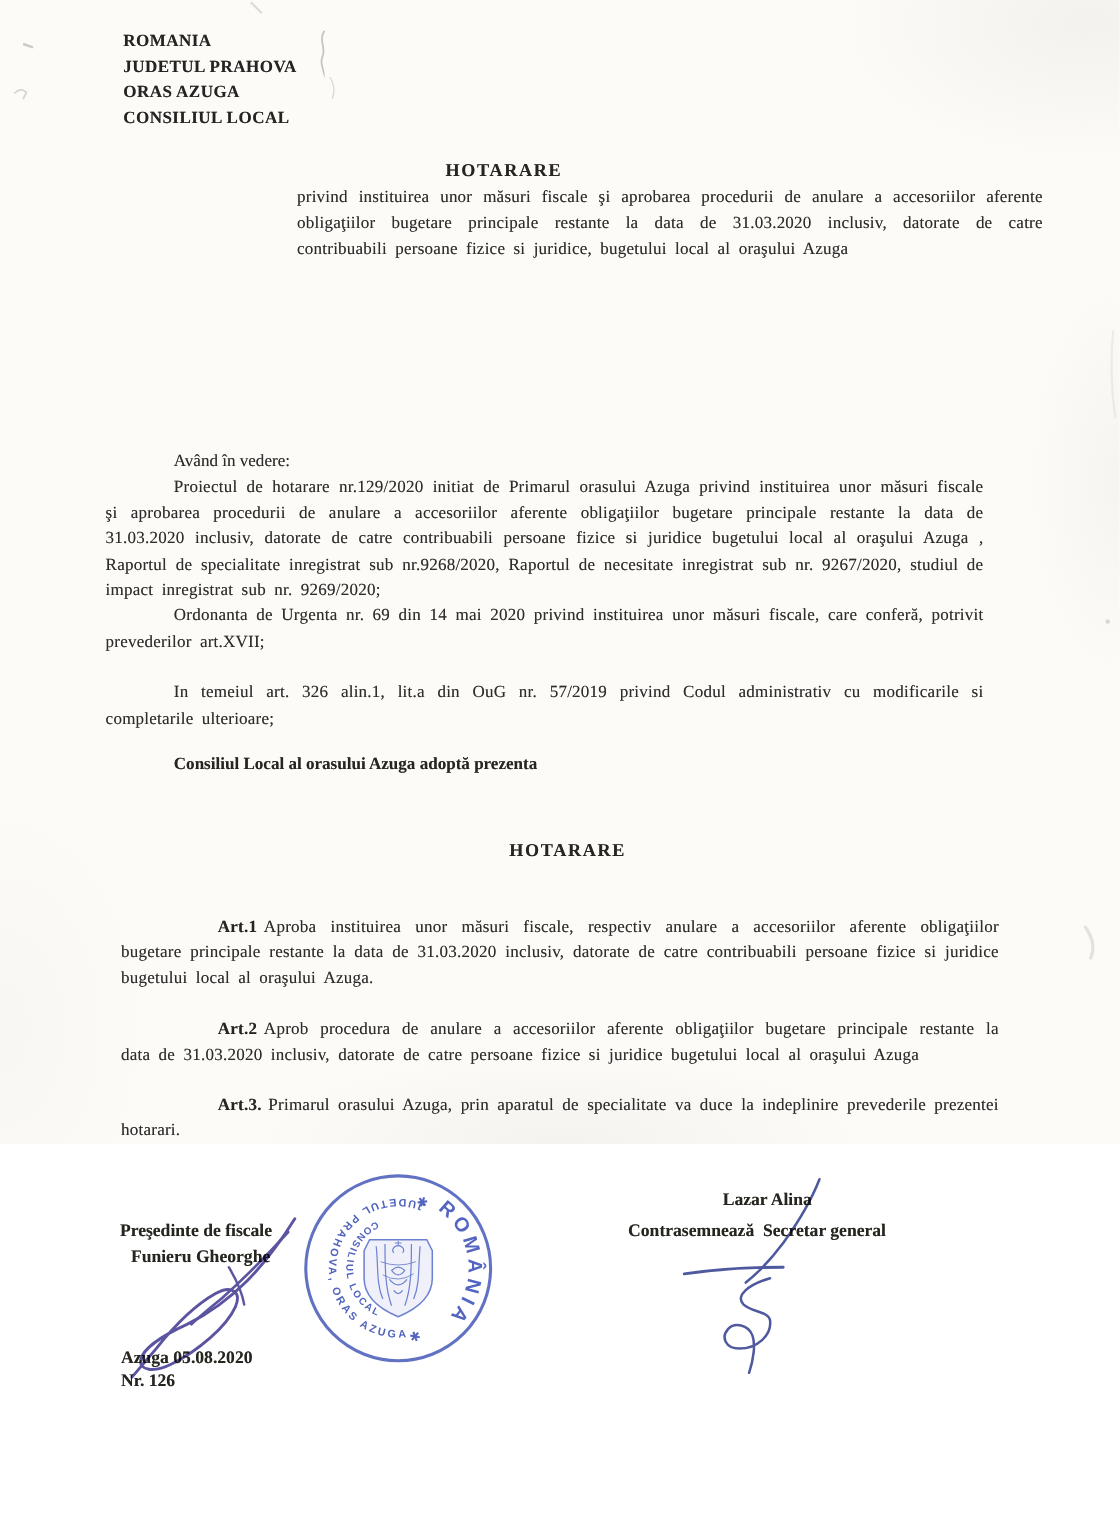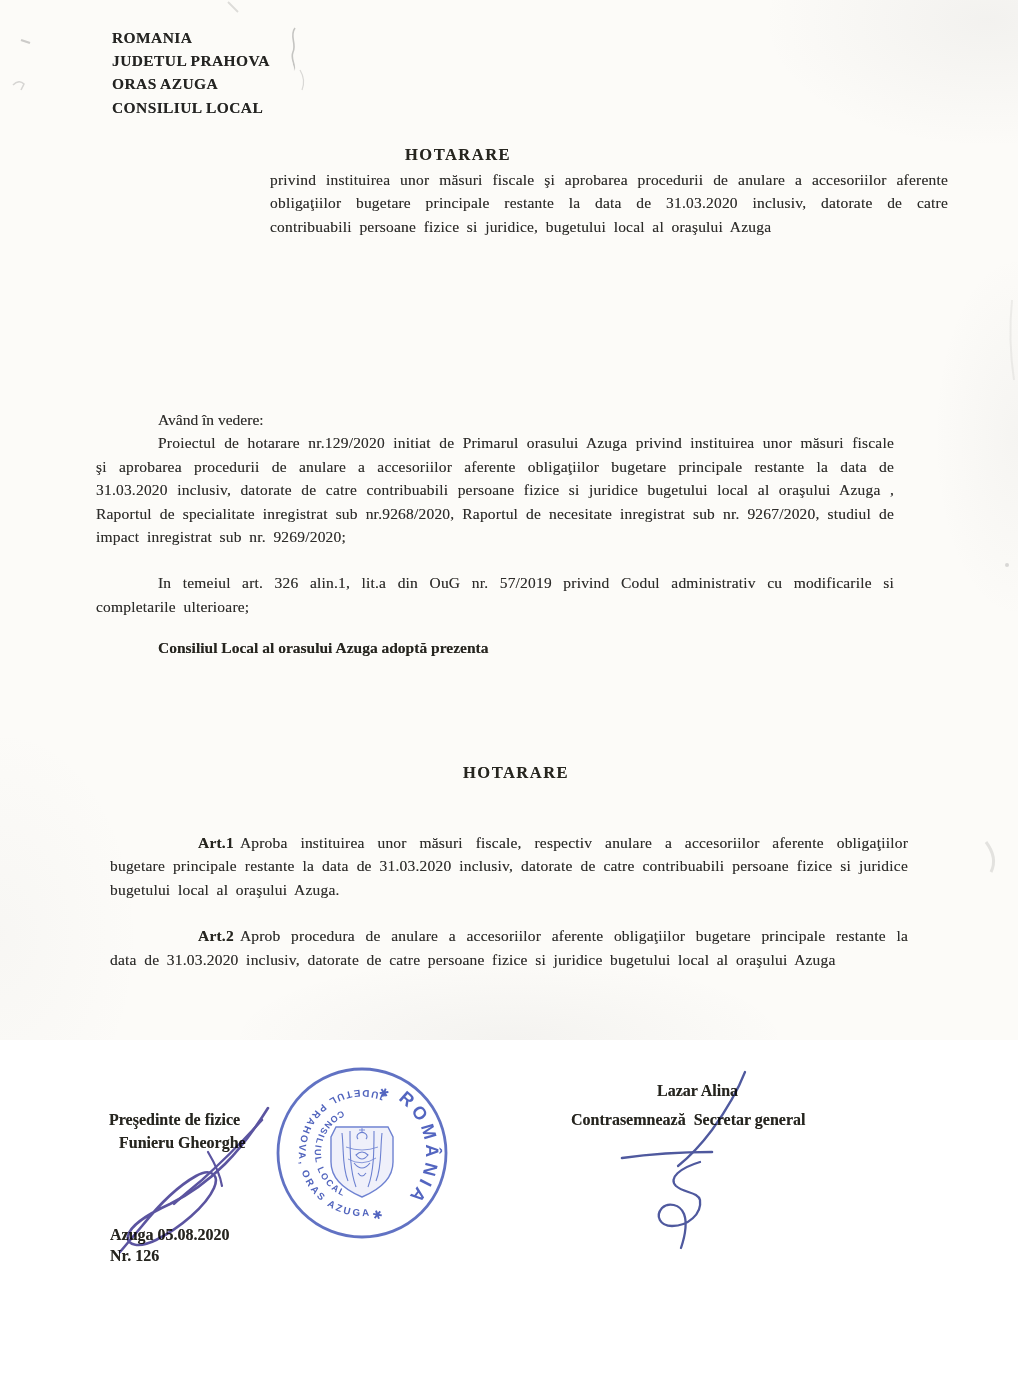--- a/index.html
+++ b/index.html
@@ -46,32 +46,34 @@
     <div>ORAS AZUGA</div>
     <div>CONSILIUL LOCAL</div>
   </div>
 
   <div class="abs h1 ink">HOTARARE</div>
   <div class="abs subtitle doc just ink">privind  instituirea unor măsuri fiscale şi aprobarea procedurii de anulare a accesoriilor aferente obligaţiilor bugetare principale restante la data de 31.03.2020 inclusiv, datorate de catre contribuabili persoane fizice si juridice, bugetului local al oraşului Azuga</div>
 
   <div class="abs preamble doc ink">
     <p class="intro">Având în vedere:</p>
     <p class="just">Proiectul de hotarare nr.129/2020 initiat de Primarul orasului Azuga privind instituirea unor măsuri fiscale şi aprobarea procedurii de anulare a accesoriilor aferente obligaţiilor bugetare principale restante la data de 31.03.2020 inclusiv, datorate de catre contribuabili persoane fizice si juridice bugetului local al oraşului Azuga , Raportul de specialitate inregistrat sub nr.9268/2020, Raportul de necesitate inregistrat sub nr. 9267/2020, studiul de impact inregistrat sub nr. 9269/2020;</p>
+    <p class="just">Ordonanta de Urgenta nr. 69 din 14 mai 2020 privind instituirea unor măsuri fiscale, care conferă, potrivit prevederilor  art.XVII;</p>
     <p class="just p4">In temeiul art. 326 alin.1, lit.a din OuG nr. 57/2019 privind Codul administrativ cu modificarile si completarile ulterioare;</p>
     <p class="adoption">Consiliul Local al orasului Azuga adoptă prezenta</p>
   </div>
 
   <div class="abs h2 ink">HOTARARE</div>
 
   <div class="abs articles doc ink">
     <p class="just a1"><span class="article-label">Art.1</span><span>Aproba instituirea unor măsuri fiscale, respectiv anulare a accesoriilor aferente obligaţiilor bugetare principale restante la data de 31.03.2020 inclusiv, datorate de catre contribuabili persoane fizice si juridice bugetului local al oraşului Azuga.</span></p>
     <p class="just a2"><span class="article-label">Art.2</span><span>Aprob  procedura de anulare a accesoriilor aferente obligaţiilor bugetare principale restante la data de 31.03.2020 inclusiv, datorate de catre persoane fizice si juridice bugetului local al oraşului Azuga</span></p>
+    <p class="just a3"><span class="article-label">Art.3.</span><span>Primarul orasului Azuga, prin aparatul de specialitate va duce la indeplinire prevederile prezentei hotarari.</span></p>
   </div>
 
-  <div class="abs sigrole ink" style="left:109px;top:1111px;">Preşedinte de fizice</div>
+  <div class="abs sigrole ink" style="left:109px;top:1111px;">Preşedinte de fiscale</div>
   <div class="abs sigrole ink" style="left:119px;top:1134px;">Funieru Gheorghe</div>
   <div class="abs sigrole ink" style="left:571px;top:1111px;white-space:pre;">Contrasemnează  Secretar general</div>
   <div class="abs sigrole ink" style="left:657px;top:1082px;font-family:Liberation Serif, serif;">Lazar Alina</div>
 
   <div class="abs sigrole ink" style="left:110px;top:1226px;">Azuga 05.08.2020</div>
   <div class="abs sigrole ink" style="left:110px;top:1247px;text-align:right;">Nr. 126</div>
 
   <svg class="abs stamp-svg" width="180" height="180" viewBox="0 0 180 180">
     <defs>
       <path id="arcRom" d="M123.9,35.7 A64,64 0 0 1 117,148"></path>

